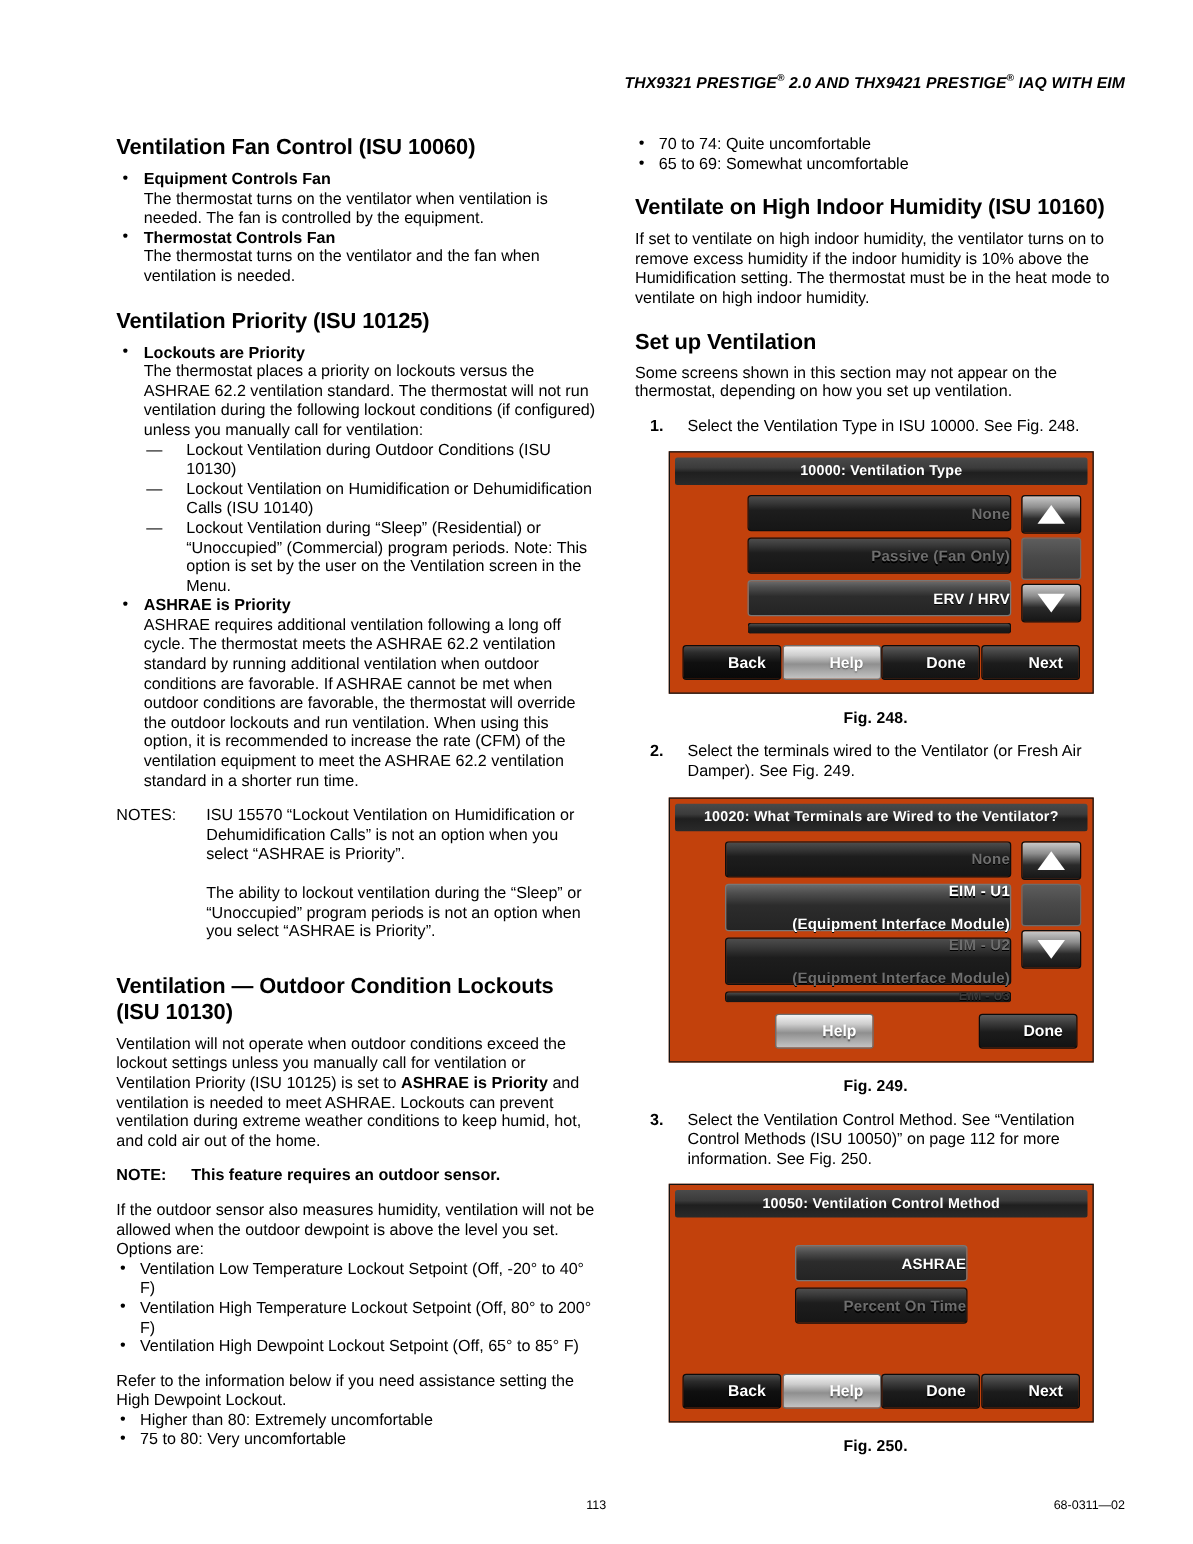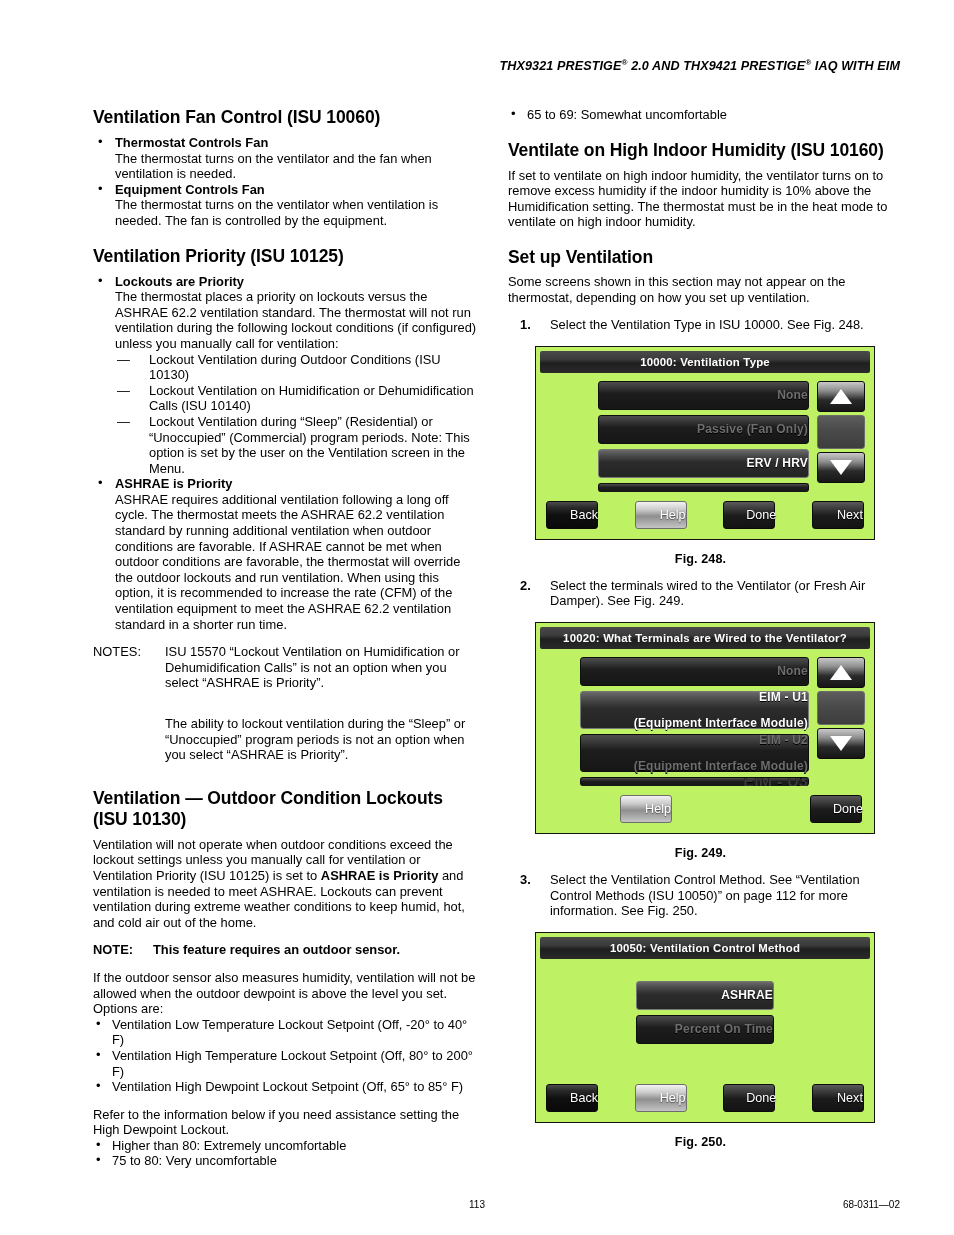--- a/index.html
+++ b/index.html
@@ -112,21 +112,21 @@
     position: relative;
     font-size: 12.9px;
     line-height: 15.6px;
     padding-left: 72px;
   }
   .notes .tag {
     position: absolute;
     left: 0;
     top: 0;
   }
-  .notes .para2 { margin-top: 25px; }
+  .notes .para2 { margin-top: 15px; }
 
   .noteline {
     position: relative;
     font-size: 12.9px;
     line-height: 15.6px;
     font-weight: bold;
     padding-left: 60px;
   }
   .noteline .tag { position: absolute; left: 0; top: 0; font-weight: bold; }
 
@@ -143,21 +143,21 @@
     left: 12px;
     top: 0;
     font-weight: bold;
   }
 
   
   .figure { margin-top: 13px; }
   .tstat {
     width: 340px;
     margin-left: 27px;
-    background: #bef264;
+    background: #c2410c;
     border: 1px solid #131313;
     box-sizing: border-box;
     position: relative;
   }
   .tstat .titlebar {
     height: 22px;
     margin: 4px 4px 0 4px;
     background: linear-gradient(to bottom, #4a4a4a 0%, #3b3b3b 38%, #1f1f1f 55%, #2a2a2a 100%);
     border-radius: 2px;
     display: flex;
@@ -207,21 +207,21 @@
     color: #ffffff;
     background: linear-gradient(to bottom, #6a6a6a 0%, #4e4e4e 18%, #2c2c2c 45%, #242424 100%);
     border: 1px solid #777777;
   }
   .opt.clip {
     height: 9px;
     margin-bottom: 0;
     border-bottom: none;
     overflow: hidden;
     color: #3a3a3a;
-    font-size: 16px;
+    font-size: 10px;
   }
   .opt .l1, .opt .l2 { display: block; }
 
   
   .scrollcol {
     width: 48px;
     margin-right: 9px;
     display: flex;
     flex-direction: column;
     gap: 3px;
@@ -251,28 +251,28 @@
     box-sizing: border-box;
   }
 
   .btnrow {
     display: flex;
     justify-content: space-between;
     padding: 9px 10px 10px 10px;
   }
   .btnrow.two { justify-content: space-between; padding-left: 84px; padding-right: 12px; }
   .tbtn {
-    width: 52px;
+    width: 79px;
     height: 28px;
     border-radius: 3px;
     display: flex;
     align-items: center;
     justify-content: center;
     font-size: 12.6px;
-    font-weight: normal;
+    font-weight: bold;
     color: #ffffff;
     text-shadow: 0 1px 1px #000;
     background: linear-gradient(to bottom, #5a5a5a 0%, #3f3f3f 22%, #1c1c1c 52%, #131313 100%);
     border: 1px solid #0b0b0b;
     box-sizing: border-box;
     padding-left: 24px;
   }
   .tbtn.dark {
     background: linear-gradient(to bottom, #4c4c4c 0%, #2b2b2b 20%, #101010 50%, #090909 100%);
   }
@@ -317,26 +317,26 @@
   <div class="runhead">
     <span>THX9321 PRESTIGE</span><sup>®</sup><span> 2.0 AND THX9421 PRESTIGE</span><sup>®</sup><span> IAQ WITH EIM</span>
   </div>
 
   <div class="col col-left">
 
     <h2 class="sect">Ventilation Fan Control (ISU 10060)</h2>
 
     <ul class="bul">
       <li>
+        <span class="lbl">Equipment Controls Fan</span>
+        <span>The thermostat turns on the ventilator when ventilation is needed. The fan is controlled by the equipment.</span>
+      </li>
+      <li>
         <span class="lbl">Thermostat Controls Fan</span>
         <span>The thermostat turns on the ventilator and the fan when ventilation is needed.</span>
-      </li>
-      <li>
-        <span class="lbl">Equipment Controls Fan</span>
-        <span>The thermostat turns on the ventilator when ventilation is needed. The fan is controlled by the equipment.</span>
       </li>
     </ul>
 
     <div class="gap-big"></div>
 
     <h2 class="sect">Ventilation Priority (ISU 10125)</h2>
 
     <ul class="bul">
       <li>
         <span class="lbl">Lockouts are Priority</span>
@@ -392,20 +392,21 @@
     <ul class="bul narrow">
       <li>Higher than 80: Extremely uncomfortable</li>
       <li>75 to 80: Very uncomfortable</li>
     </ul>
 
   </div>
 
   <div class="col col-right">
 
     <ul class="bul narrow">
+      <li>70 to 74: Quite uncomfortable</li>
       <li>65 to 69: Somewhat uncomfortable</li>
     </ul>
 
     <div class="gap-big"></div>
 
     <h2 class="sect">Ventilate on High Indoor Humidity (ISU 10160)</h2>
 
     <p class="body">If set to ventilate on high indoor humidity, the ventilator turns on to remove excess humidity if the indoor humidity is 10% above the Humidification setting. The thermostat must be in the heat mode to ventilate on high indoor humidity.</p>
 
     <div class="gap-big"></div>

